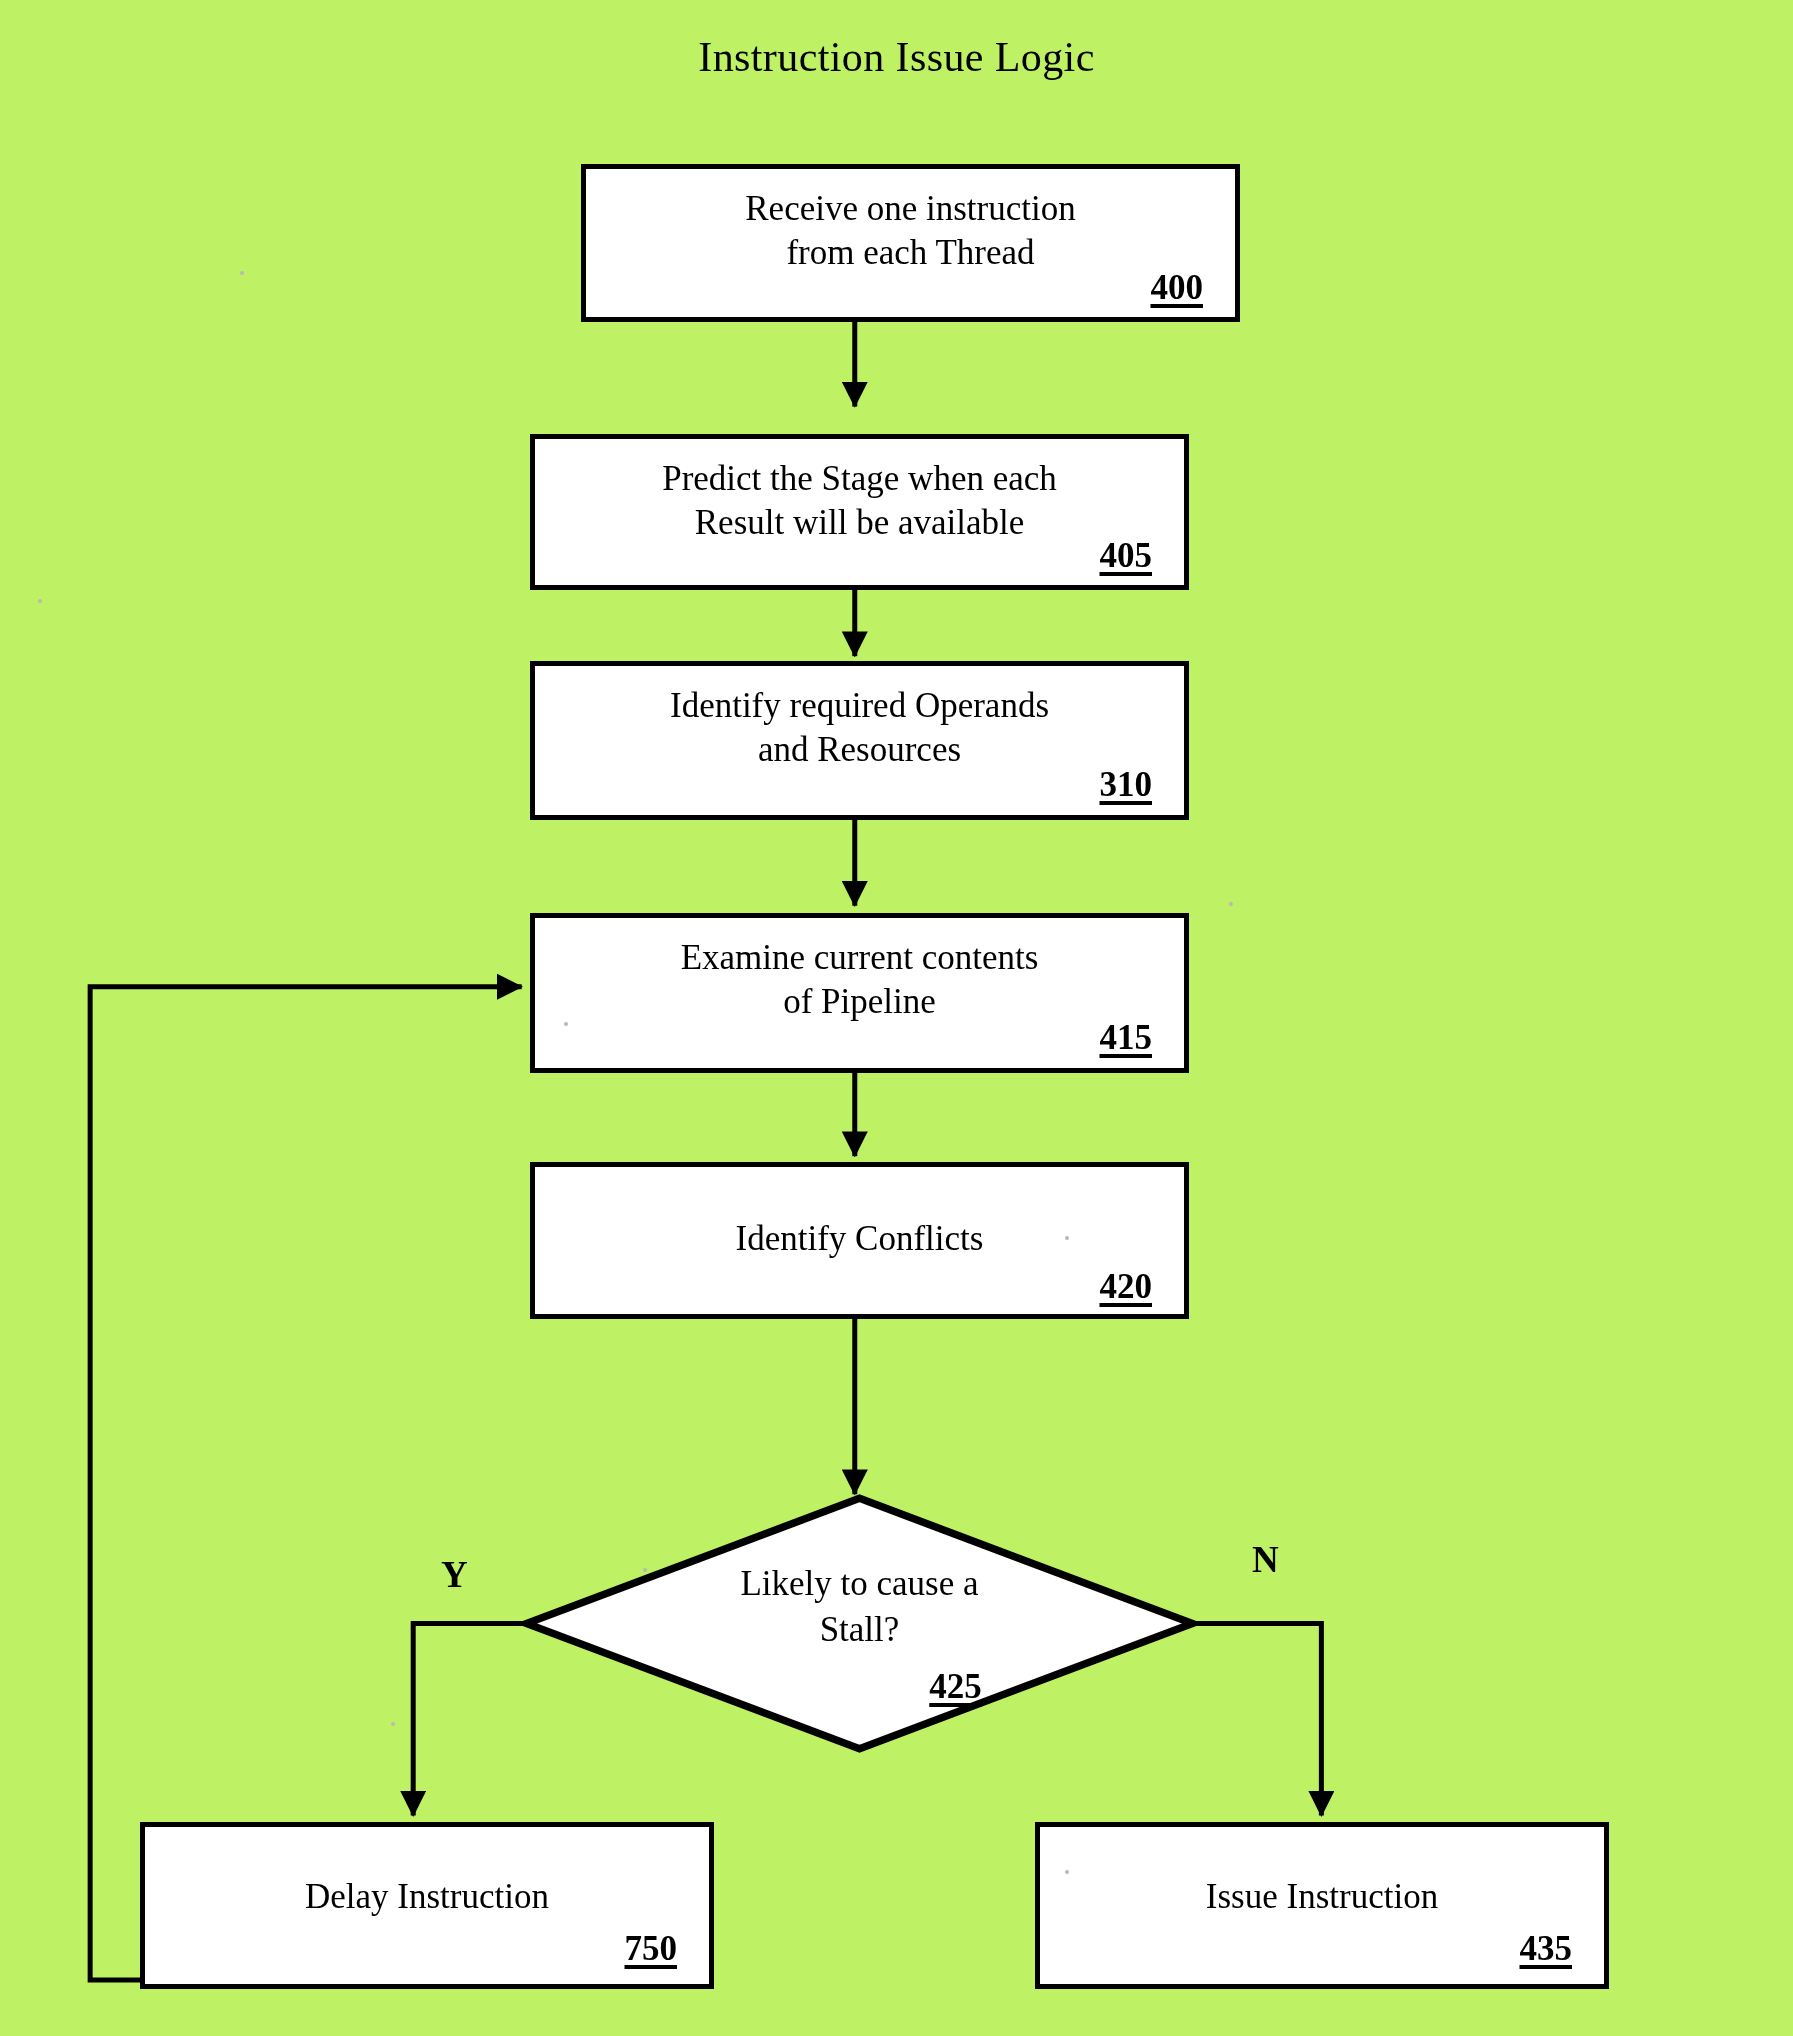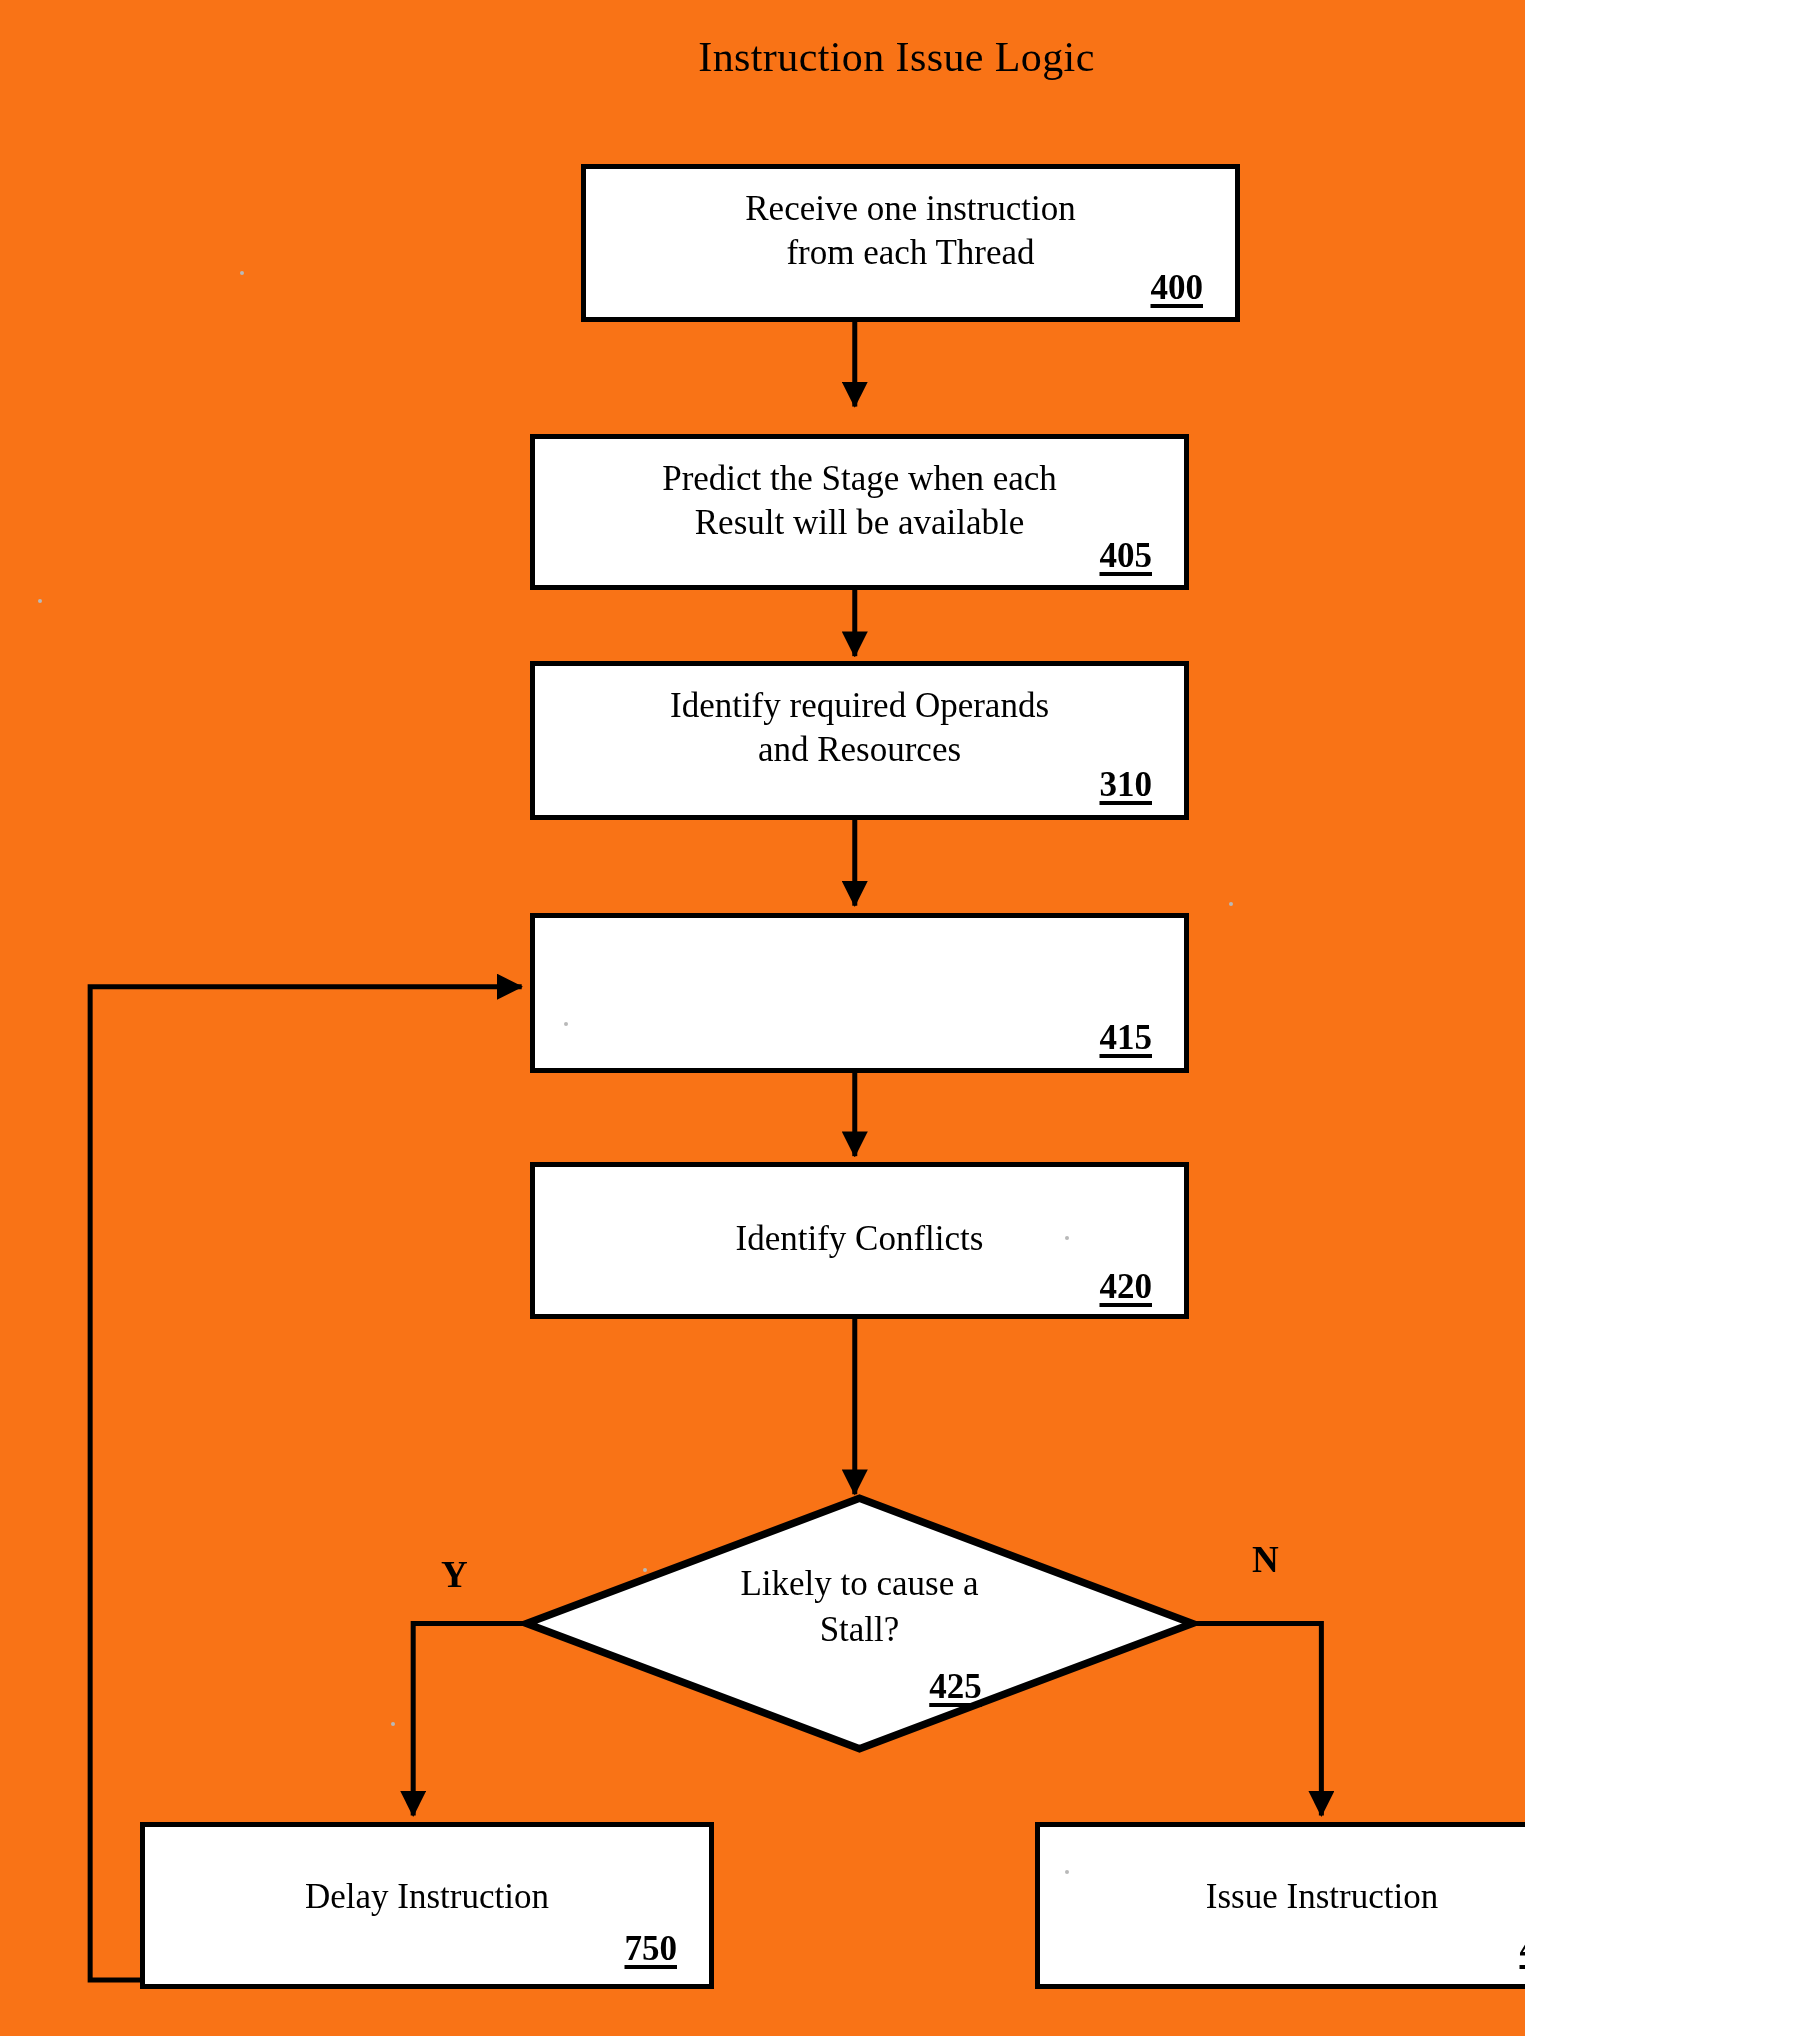--- a/index.html
+++ b/index.html
@@ -2,23 +2,23 @@
 <html style="font-size:13.4px"><head>
 <meta charset="utf-8">
 <style>
   html, body {
     margin: 0;
     padding: 0;
     background: #ffffff;
   }
   #page {
     position: relative;
-    width: 1525px;
+    width: 1793px;
     height: 2036px;
-    background: #f97316;
+    background: #bef264;
     font-family: "Liberation Serif", "DejaVu Serif", serif;
     color: #000000;
     overflow: hidden;
   }
   #diagram-title {
     position: absolute;
     left: 0;
     top: 33px;
     width: 1793px;
     text-align: center;
@@ -134,20 +134,22 @@
     <div class="ref-num" style="top:97px;">405</div>
   </div>
 
   <div class="proc-box" style="left:530px; top:661px; width:659px; height:159px;">
     <div class="proc-text" style="top:18.4px;">Identify required Operands
 and Resources</div>
     <div class="ref-num" style="top:99px;">310</div>
   </div>
 
   <div class="proc-box" style="left:530px; top:913px; width:659px; height:160px;">
+    <div class="proc-text" style="top:18.4px;">Examine current contents
+of Pipeline</div>
     <div class="ref-num" style="top:100px;">415</div>
   </div>
 
   <div class="proc-box" style="left:530px; top:1162px; width:659px; height:157px;">
     <div class="proc-text" style="top:50px;">Identify Conflicts</div>
     <div class="ref-num" style="top:100px;">420</div>
   </div>
 
   <div id="decision-diamond" style="left:518px; top:1490px; width:683px; height:267px;">
     <svg width="683" height="267" viewBox="0 0 818 320" xmlns="http://www.w3.org/2000/svg">

